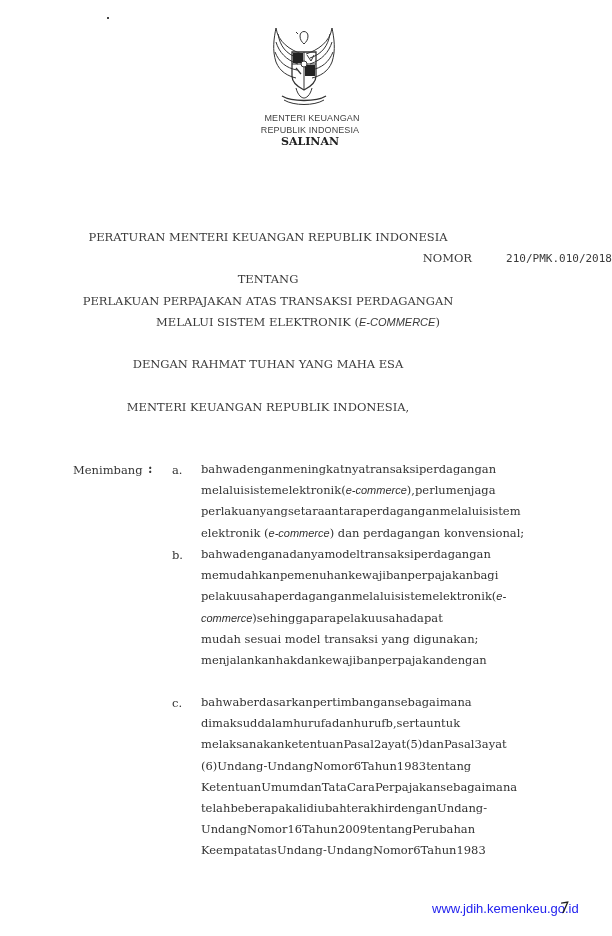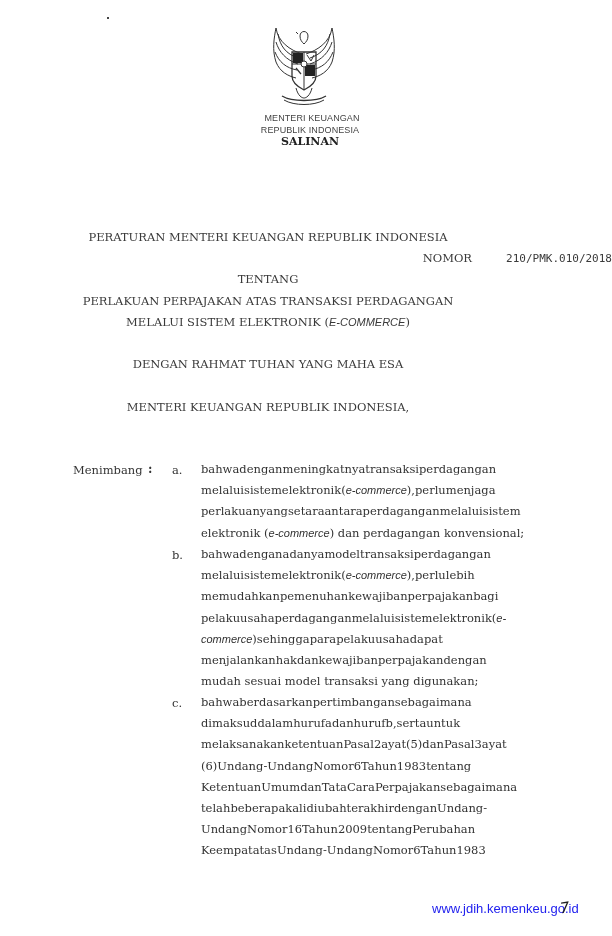--- a/index.html
+++ b/index.html
@@ -71,47 +71,46 @@
   <div class="header-line" style="top:111px;padding-left:6px;">MENTERI KEUANGAN</div>
   <div class="header-line" style="top:123px;padding-left:4px;">REPUBLIK INDONESIA</div>
   <div class="salinan" style="top:133px;">SALINAN</div>
 
   <div class="title-line" style="top:228px;">PERATURAN MENTERI KEUANGAN REPUBLIK INDONESIA</div>
   <div class="nomor-row" style="top:249px;text-align:right;">
     <span>NOMOR</span><span class="num">210/PMK.010/2018</span>
   </div>
   <div class="title-line" style="top:270px;">TENTANG</div>
   <div class="title-line" style="top:292px;">PERLAKUAN PERPAJAKAN ATAS TRANSAKSI PERDAGANGAN</div>
-  <div class="title-line" style="top:313px;">
+  <div class="title-line" style="top:313px;padding-left:30px;">
     <span>MELALUI SISTEM ELEKTRONIK (</span><em>E-COMMERCE</em><span>)</span>
   </div>
 
   <div class="title-line" style="top:355px;">DENGAN RAHMAT TUHAN YANG MAHA ESA</div>
   <div class="title-line" style="top:398px;">MENTERI KEUANGAN REPUBLIK INDONESIA,</div>
 
   <div class="label-menimbang">Menimbang</div>
   <div class="colon">:</div>
 
   <div class="item-letter" style="top:461px;">a.</div>
   <div class="para" style="top:457px;">
       <div class="ln ln-flex"><span>bahwa</span><span>dengan</span><span>meningkatnya</span><span>transaksi</span><span>perdagangan</span></div>
       <div class="ln ln-flex"><span>melalui</span><span>sistem</span><span>elektronik</span><span>(<em>e-commerce</em>),</span><span>perlu</span><span>menjaga</span></div>
       <div class="ln-flex ln"><span>perlakuan</span><span>yang</span><span>setara</span><span>antara</span><span>perdagangan</span><span>melalui</span><span>sistem</span></div>
       <div class="ln last"><span>elektronik</span> <span>(<em>e-commerce</em>)</span> <span>dan</span> <span>perdagangan</span> <span>konvensional;</span></div>
     </div>
 
   <div class="item-letter" style="top:546px;">b.</div>
   <div class="para" style="top:542px;">
       <div class="ln ln-flex"><span>bahwa</span><span>dengan</span><span>adanya</span><span>model</span><span>transaksi</span><span>perdagangan</span></div>
-      <div class="ln ln-flex"><span>melalui</span><span>sistem</span><span>elektronik</span><span>(<em>e-commerce</em>),</span><span>perlu</span><span>lebih</span></div>
       <div class="ln ln-flex"><span>memudahkan</span><span>pemenuhan</span><span>kewajiban</span><span>perpajakan</span><span>bagi</span></div>
       <div class="ln-flex ln"><span>pelaku</span><span>usaha</span><span>perdagangan</span><span>melalui</span><span>sistem</span><span>elektronik</span><span>(<em>e-</em></span></div>
       <div class="ln ln-flex"><span><em>commerce</em>)</span><span>sehingga</span><span>para</span><span>pelaku</span><span>usaha</span><span>dapat</span></div>
+      <div class="ln last"><span>mudah</span> <span>sesuai</span> <span>model</span> <span>transaksi</span> <span>yang</span> <span>digunakan;</span></div>
       <div class="ln ln-flex"><span>menjalankan</span><span>hak</span><span>dan</span><span>kewajiban</span><span>perpajakan</span><span>dengan</span></div>
-      <div class="ln last"><span>mudah</span> <span>sesuai</span> <span>model</span> <span>transaksi</span> <span>yang</span> <span>digunakan;</span></div>
     </div>
 
   <div class="item-letter" style="top:694px;">c.</div>
   <div class="para" style="top:690px;">
       <div class="ln ln-flex"><span>bahwa</span><span>berdasarkan</span><span>pertimbangan</span><span>sebagaimana</span></div>
       <div class="ln ln-flex"><span>dimaksud</span><span>dalam</span><span>huruf</span><span>a</span><span>dan</span><span>huruf</span><span>b,</span><span>serta</span><span>untuk</span></div>
       <div class="ln-flex ln"><span>melaksanakan</span><span>ketentuan</span><span>Pasal</span><span>2</span><span>ayat</span><span>(5)</span><span>dan</span><span>Pasal</span><span>3</span><span>ayat</span></div>
       <div class="ln ln-flex"><span>(6)</span><span>Undang-Undang</span><span>Nomor</span><span>6</span><span>Tahun</span><span>1983</span><span>tentang</span></div>
       <div class="ln-flex ln"><span>Ketentuan</span><span>Umum</span><span>dan</span><span>Tata</span><span>Cara</span><span>Perpajakan</span><span>sebagaimana</span></div>
       <div class="ln ln-flex"><span>telah</span><span>beberapa</span><span>kali</span><span>diubah</span><span>terakhir</span><span>dengan</span><span>Undang-</span></div>

